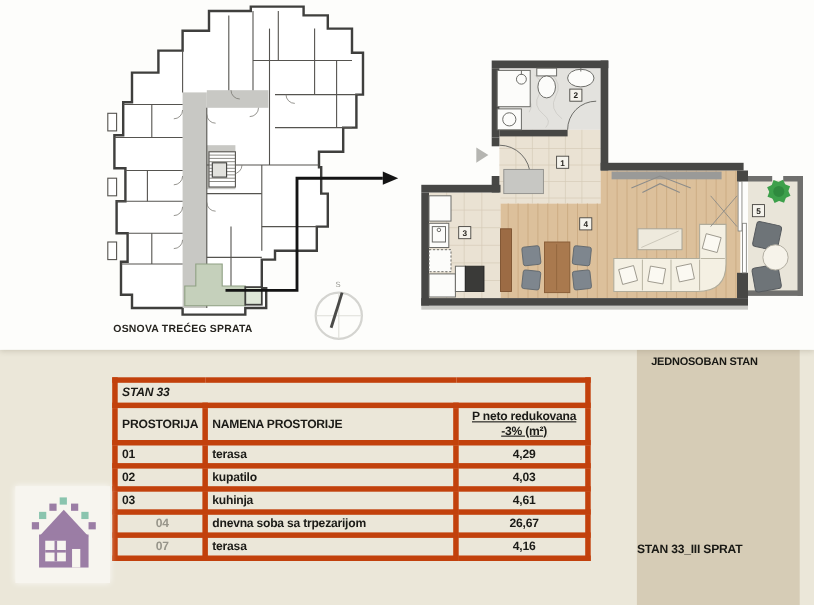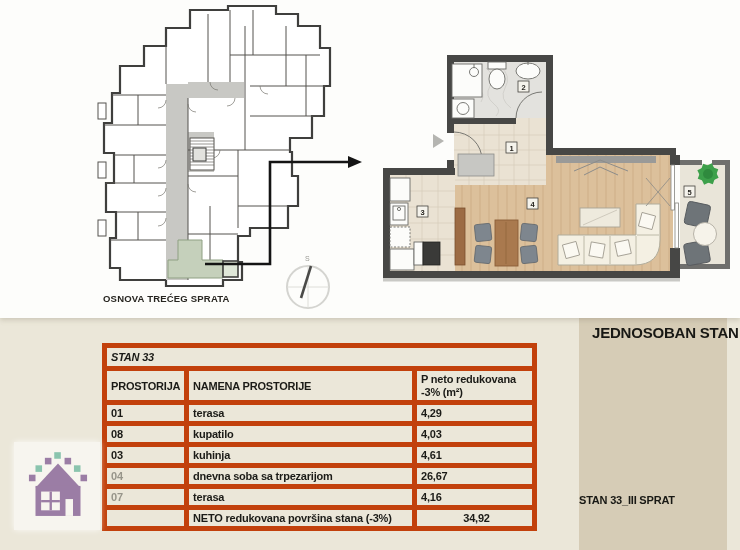--- a/index.html
+++ b/index.html
@@ -11,36 +11,36 @@
   .top-section { position:absolute; left:0; top:0; width:740px; height:318px;
     background:#fdfdfb; box-shadow:0 2px 5px rgba(110,105,85,.25); z-index:1; }
   .overview-svg { position:absolute; left:90px; top:0; }
   .apartment-svg { position:absolute; left:378px; top:48px; }
 
   
   .bottom-section { position:absolute; left:0; top:318px; width:740px; height:232px;
     background:#ebe7d9; }
   .side-panel { position:absolute; left:579px; top:0; width:148px; height:232px;
     background:#d6ccb6; }
-  .type-label { position:absolute; left:13px; top:6px; font-size:15px; font-weight:bold;
+  .type-label { position:absolute; left:13px; top:6px; font-size:10px; font-weight:bold;
     color:#181814; letter-spacing:-0.2px; white-space:nowrap; }
   .unit-label { position:absolute; left:0; top:176px; font-size:11px; font-weight:bold;
     color:#181814; letter-spacing:-0.2px; white-space:nowrap; }
 
   
   table.area-table { position:absolute; left:102px; top:25px; width:430px;
     border-collapse:collapse; table-layout:fixed; }
   table.area-table td { border:5px solid #c2410c; font-size:11px; font-weight:bold;
     color:#1b1b17; padding:0 0 0 4px; letter-spacing:-0.2px; vertical-align:middle; }
   td.t-title { height:18px; font-style:italic; font-size:9.5px; }
   td.t-head { height:29px; }
-  td.t-head-area { padding:0; line-height:13px; }
+  td.t-head-area { text-align:center; padding:0; line-height:13px;text-decoration:underline; }
   tr.t-row td { height:16px; }
-  td.t-area { padding:0; }
-  tr.t-row .dim { color:#97958a; }
+  td.t-area { text-align:center; padding:0; }
+  tr.t-row .dim { color:#97958a;text-align:center; }
   td.t-total-label { }
   td.t-total-val { text-align:center; padding:0; }
 
   
   .logo-box { position:absolute; left:14px; top:124px; width:86px; height:88px;
     background:#f7f5ef; box-shadow:0 0 6px rgba(255,255,255,.8); }
   .logo-house { position:absolute; left:14px; top:8px; }
 
   svg text { font-family:"Liberation Sans", sans-serif; }
   .plan-caption { font-size:9.5px; font-weight:bold; fill:#26241f; letter-spacing:.2px; }
@@ -366,43 +366,38 @@
             <div>P neto redukovana</div>
             <div>-3% (m²)</div>
           </td>
         </tr>
         <tr class="t-row">
           <td>01</td>
           <td>terasa</td>
           <td class="t-area">4,29</td>
         </tr>
         <tr class="t-row">
-          <td>08</td>
+          <td>02</td>
           <td>kupatilo</td>
           <td class="t-area">4,03</td>
         </tr>
         <tr class="t-row">
           <td>03</td>
           <td>kuhinja</td>
           <td class="t-area">4,61</td>
         </tr>
         <tr class="t-row">
           <td class="dim">04</td>
           <td>dnevna soba sa trpezarijom</td>
           <td class="t-area">26,67</td>
         </tr>
         <tr class="t-row">
           <td class="dim">07</td>
           <td>terasa</td>
           <td class="t-area">4,16</td>
-        </tr>
-        <tr class="t-row">
-          <td></td>
-          <td class="t-total-label">NETO redukovana površina stana (-3%)</td>
-          <td class="t-area t-total-val">34,92</td>
         </tr>
       </tbody>
     </table>
 
     <div class="logo-box">
       <svg class="logo-house" width="60" height="70" viewBox="0 0 64 70">
         <g fill="#8ac4ae">
           <rect x="28" y="0" width="7" height="7"></rect>
           <rect x="8" y="14" width="7" height="7"></rect>
           <rect x="49" y="14" width="7" height="7"></rect>

